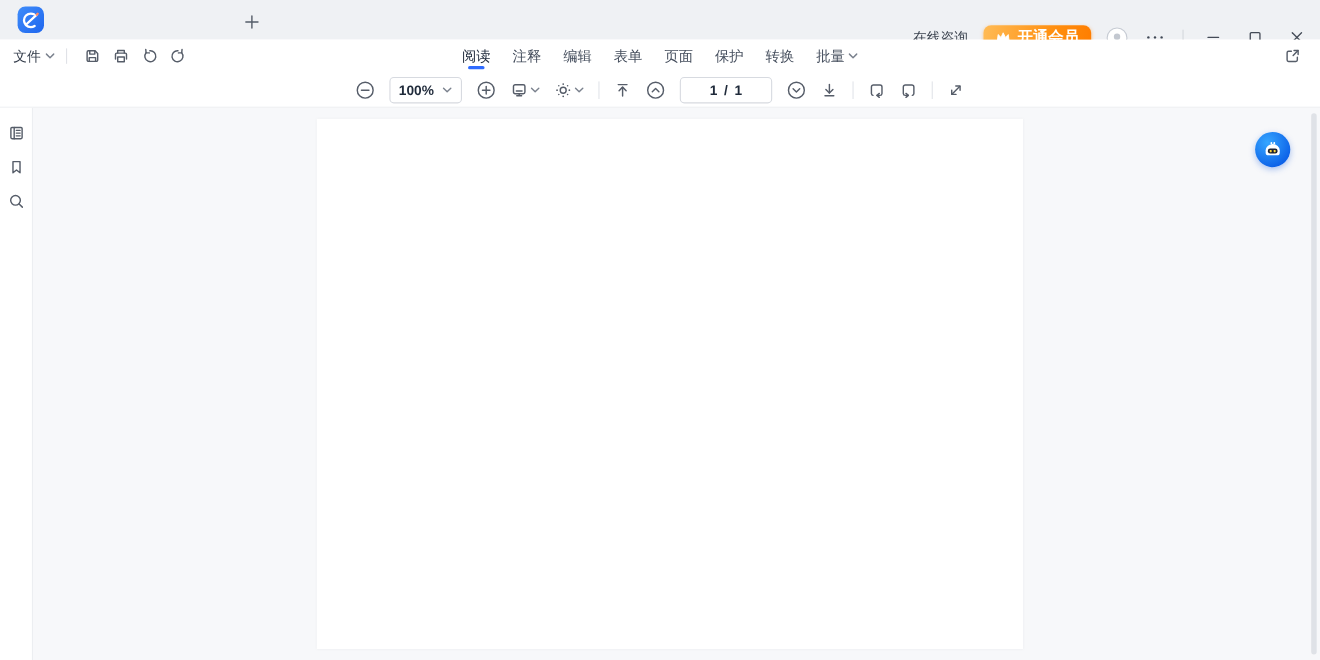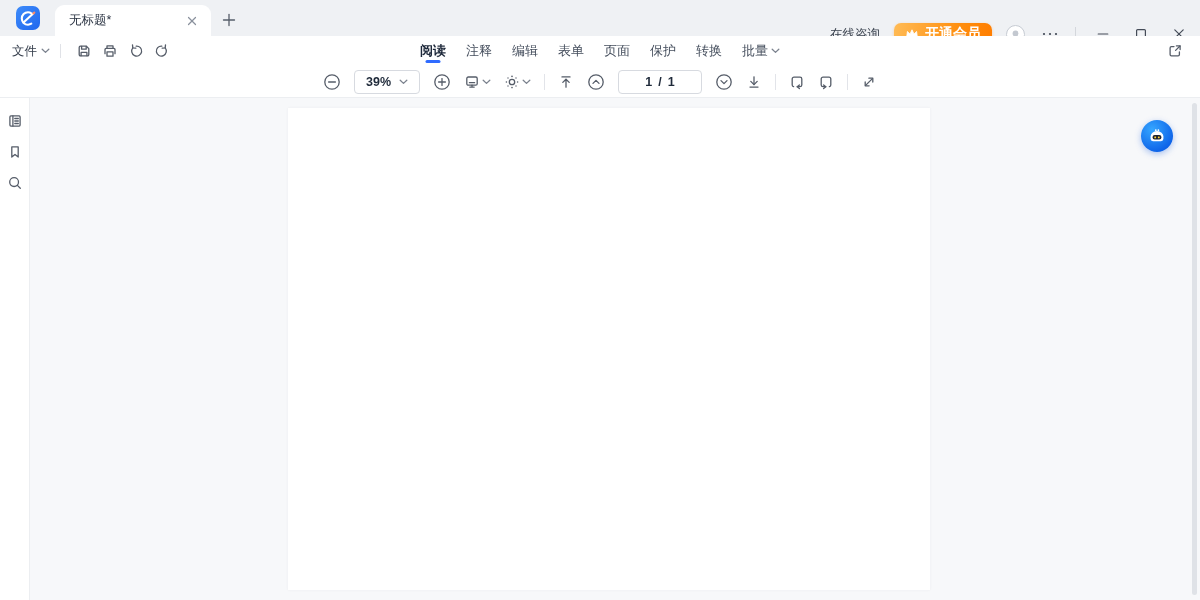--- a/index.html
+++ b/index.html
@@ -26,21 +26,21 @@
   .winbtn { width:22px; height:22px; display:flex; align-items:center; justify-content:center; }
   .winctrl { display:flex; align-items:center; gap:16px; margin-left:2px; }
 
   
   .menubar { height:30px; background:#fff; display:flex; align-items:center; padding:0 12px; position:relative; flex:0 0 auto; }
   .file-menu { display:flex; align-items:center; gap:4px; font-size:12.5px; color:#333c4a; }
   .mdiv { width:1px; height:14px; background:#e0e2e7; margin:0 10px; }
   .mini-btn { width:22px; height:22px; display:flex; align-items:center; justify-content:center; margin:0 2px; border-radius:4px; }
   .nav-tabs { position:absolute; left:50%; transform:translateX(-50%); height:100%; display:flex; align-items:center; gap:20px; }
   .nav-tab { position:relative; height:100%; display:flex; align-items:center; gap:3px; font-size:13px; color:#454e5d; cursor:default; }
-  .nav-tab.active span { color:#1c2739; font-weight:bold; }
+  .nav-tab.active span { color:#1c2739; font-weight:normal; }
   .nav-tab .underline { position:absolute; left:50%; transform:translateX(-50%); bottom:3px; width:15px; height:3px; border-radius:2px; background:#2f6bff; }
   .menubar-right { position:absolute; right:12px; top:0; height:100%; display:flex; align-items:center; }
 
   
   .toolbar { height:32px; background:#fff; display:flex; align-items:center; justify-content:center; gap:13px; flex:0 0 auto; border-bottom:1px solid #eceef1; }
   .tool-btn { display:flex; align-items:center; justify-content:center; }
   .combo { display:flex; align-items:center; gap:2px; }
   .box { height:24px; border:1px solid #d7dae0; border-radius:4px; background:#fff; display:flex; align-items:center; justify-content:center; }
   .zoom-box { width:66px; gap:8px; }
   .zoom-box .val { font-size:12.5px; font-weight:bold; color:#1f2a3a; }
@@ -69,31 +69,20 @@
 
   <div class="titlebar">
     <div class="applogo">
       <svg width="24" height="24" viewBox="0 0 24 24">
         <circle cx="12" cy="12.5" r="6.2" stroke="#fff" stroke-width="2.1" fill="none" stroke-dasharray="26 13" stroke-dashoffset="-6" stroke-linecap="round"></circle>
         <line x1="7.5" y1="16.5" x2="17.2" y2="7.6" stroke="#fff" stroke-width="2.1" stroke-linecap="round"></line>
         <line x1="17.4" y1="7.4" x2="18.3" y2="6.5" stroke="#ff8a65" stroke-width="2.1" stroke-linecap="round"></line>
       </svg>
     </div>
 
-    <div class="doc-tab">
-      <span class="title">无标题*</span>
-      <span class="tab-close">
-        <svg width="10" height="10" viewBox="0 0 10 10">
-            <g stroke="#8a919d" stroke-width="1.2" stroke-linecap="round">
-              <line x1="1.5" y1="1.5" x2="8.5" y2="8.5"></line>
-              <line x1="8.5" y1="1.5" x2="1.5" y2="8.5"></line>
-            </g>
-          </svg>
-      </span>
-    </div>
 
     <span class="new-tab">
       <svg width="14" height="14" viewBox="0 0 14 14">
           <g stroke="#565d69" stroke-width="1.3" stroke-linecap="round">
             <line x1="7" y1="1.5" x2="7" y2="12.5"></line>
             <line x1="1.5" y1="7" x2="12.5" y2="7"></line>
           </g>
         </svg>
     </span>
 
@@ -223,21 +212,21 @@
   </div>
 
   <div class="toolbar">
     <span class="tool-btn">
       <svg width="18" height="18" viewBox="0 0 18 18" class="ic">
           <circle cx="9" cy="9" r="7.2"></circle>
           <line x1="5.6" y1="9" x2="12.4" y2="9"></line>
         </svg>
     </span>
     <div class="box zoom-box">
-      <span class="val">39%</span>
+      <span class="val">100%</span>
       <svg width="9" height="6" viewBox="0 0 9 6">
           <polyline points="1.2,1.2 4.5,4.4 7.8,1.2" class="ic-light"></polyline>
         </svg>
     </div>
     <span class="tool-btn">
       <svg width="18" height="18" viewBox="0 0 18 18" class="ic">
           <circle cx="9" cy="9" r="7.2"></circle>
           <line x1="5.6" y1="9" x2="12.4" y2="9"></line>
           <line x1="9" y1="5.6" x2="9" y2="12.4"></line>
         </svg>

